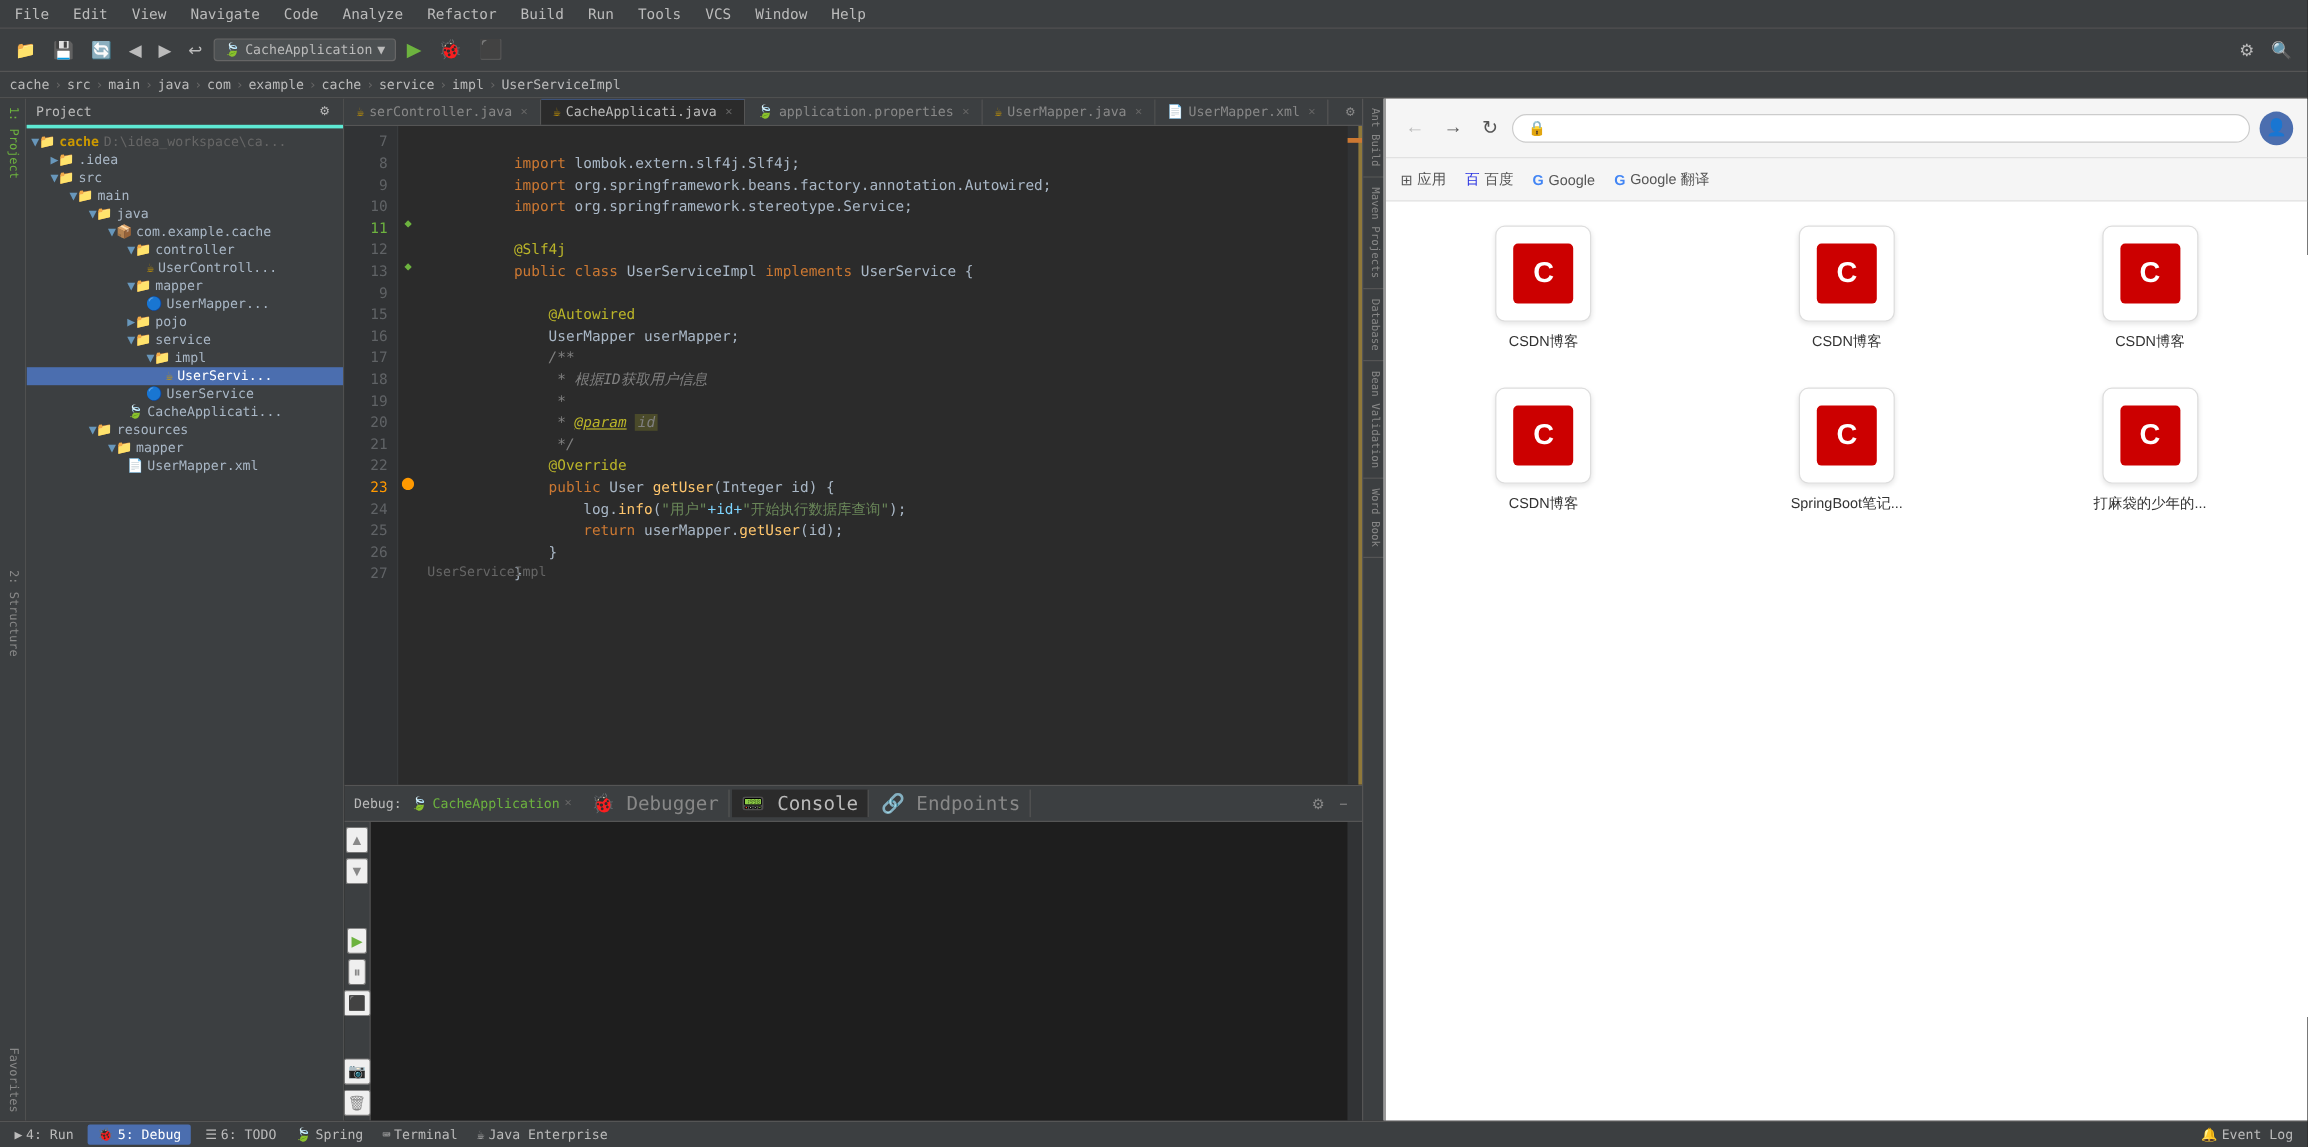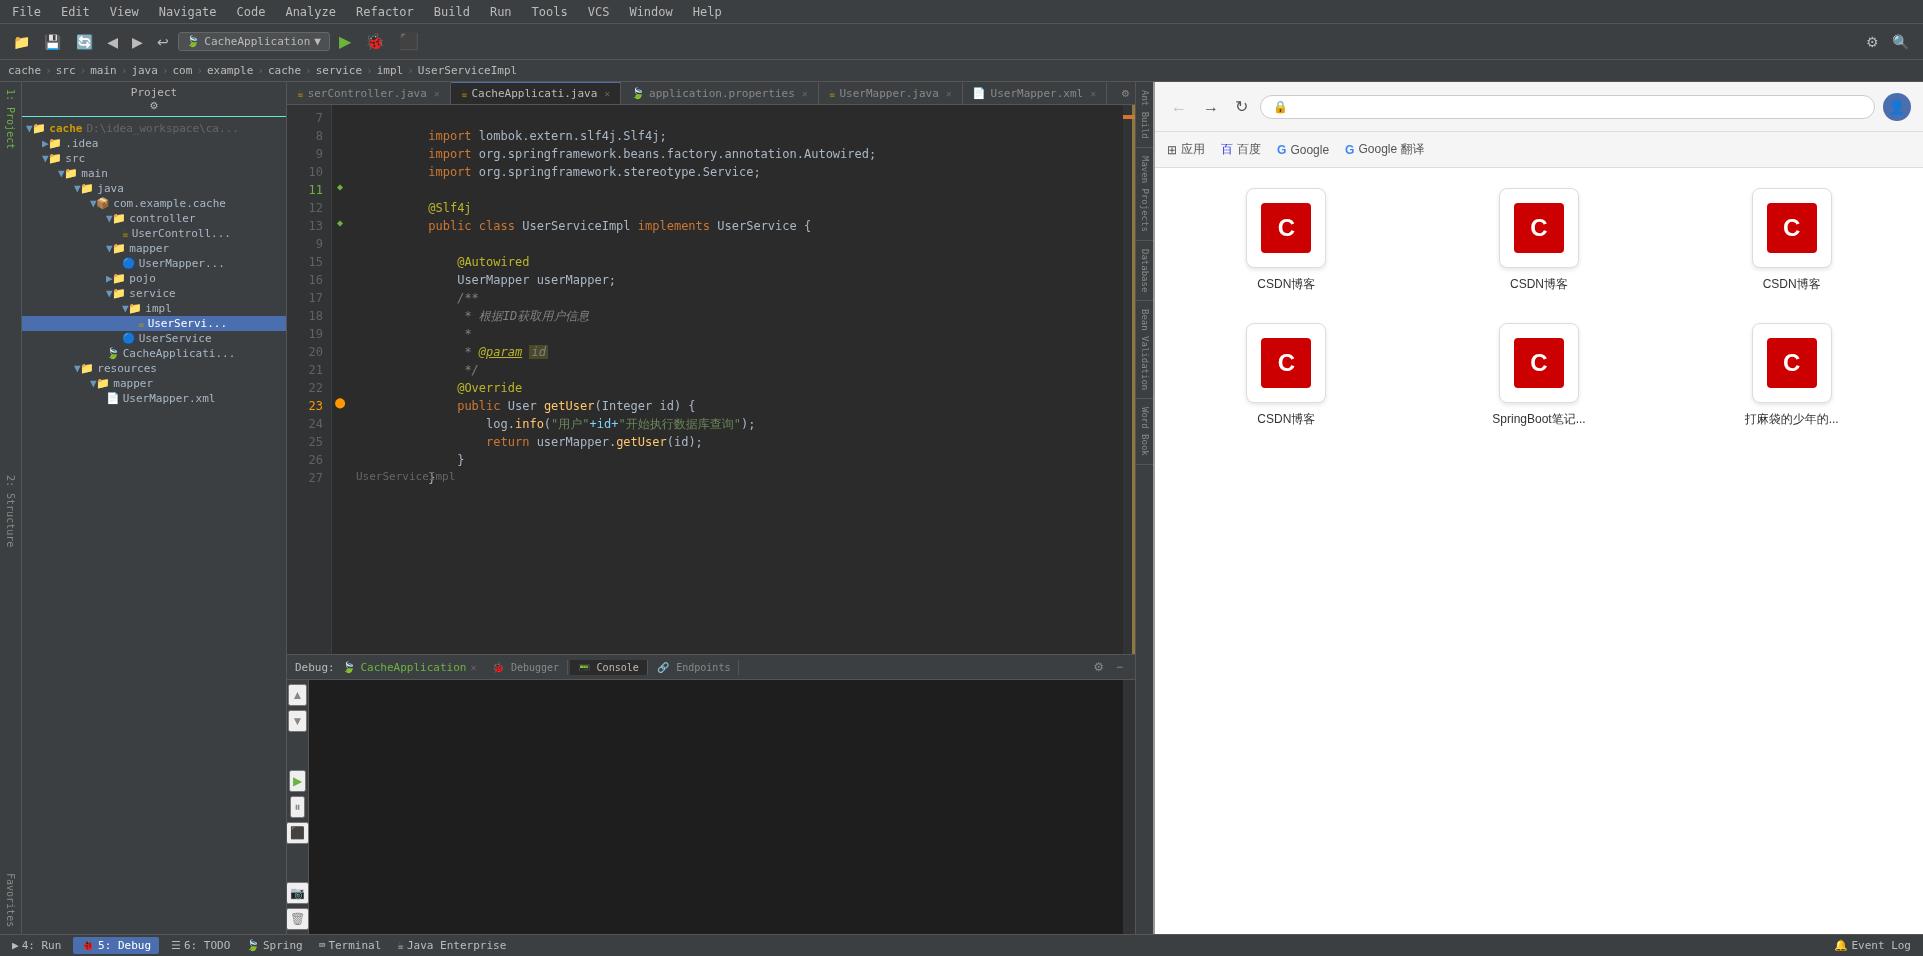--- a/index.html
+++ b/index.html
@@ -20,21 +20,21 @@
 
     
     .main-layout { display: flex; flex: 1; overflow: hidden; }
 
     
     .left-sidebar { width: 22px; background: #3c3f41; display: flex; flex-direction: column; align-items: center; padding: 4px 0; gap: 2px; border-right: 1px solid #555; flex-shrink: 0; }
     .left-sidebar-btn { color: #888; font-size: 10px; cursor: pointer; padding: 3px; writing-mode: vertical-rl; }
 
     
     .project-panel { width: 265px; background: #3c3f41; display: flex; flex-direction: column; border-right: 1px solid #555; flex-shrink: 0; overflow: hidden; }
-    .project-panel-header { background: #3c3f41; padding: 4px 8px; font-size: 11px; color: #bbbbbb; display: flex; align-items: center; justify-content: space-between; border-bottom: 1px solid #5eead4; flex-shrink: 0; flex-direction: column; }
+    .project-panel-header { background: #3c3f41; padding: 4px 8px; font-size: 11px; color: #bbbbbb; display: flex; align-items: center; justify-content: space-between; border-bottom: 3px solid #5eead4; flex-shrink: 0; }
     .project-tree { flex: 1; overflow-y: auto; overflow-x: hidden; padding: 4px 0; }
     .tree-item { display: flex; align-items: center; padding: 1px 4px; cursor: pointer; white-space: nowrap; font-size: 11px; }
     .tree-item.selected { background: #4b6eaf; color: white; }
     .tree-item .indent { display: inline-block; }
     .tree-item .icon { margin-right: 3px; font-size: 11px; }
     .folder-icon { color: #6897bb; }
 
     
     .editor-area { flex: 1; display: flex; flex-direction: column; overflow: hidden; }
 
@@ -57,21 +57,21 @@
     .code-line .comment { color: #808080; font-style: italic; }
     .code-line .import-kw { color: #cc7832; }
     .code-line .param-tag { color: #bbb529; text-decoration: underline; }
 
     
     .debug-panel { height: 280px; background: #2b2b2b; border-top: 1px solid #555; display: flex; flex-direction: column; flex-shrink: 0; }
     .debug-header { background: #3c3f41; padding: 3px 8px; display: flex; align-items: center; gap: 8px; border-bottom: 1px solid #555; flex-shrink: 0; }
     .debug-label { font-size: 11px; color: #bbbbbb; }
     .debug-app { font-size: 11px; color: #6db33f; display: flex; align-items: center; gap: 4px; }
     .debug-tabs { display: flex; align-items: center; gap: 2px; }
-    .debug-tab { padding: 2px 8px; font-size: 10px; color: #888; cursor: pointer; border-right: 1px solid #555; }
+    .debug-tab { padding: 2px 8px; font-size: 16px; color: #888; cursor: pointer; border-right: 1px solid #555; }
     .debug-tab.active { color: #bbbbbb; background: #2b2b2b; }
     .debug-toolbar { display: flex; gap: 4px; margin-left: auto; }
     .debug-btn { background: none; border: none; color: #888; cursor: pointer; font-size: 12px; padding: 2px 4px; }
     .debug-content { flex: 1; background: #1e1e1e; overflow: auto; }
 
     
     .debug-side { display: flex; flex-direction: column; width: 22px; border-right: 1px solid #555; background: #3c3f41; align-items: center; padding: 4px 0; gap: 4px; flex-shrink: 0; }
     .debug-side-btn { color: #888; font-size: 12px; cursor: pointer; padding: 2px; }
 
     

